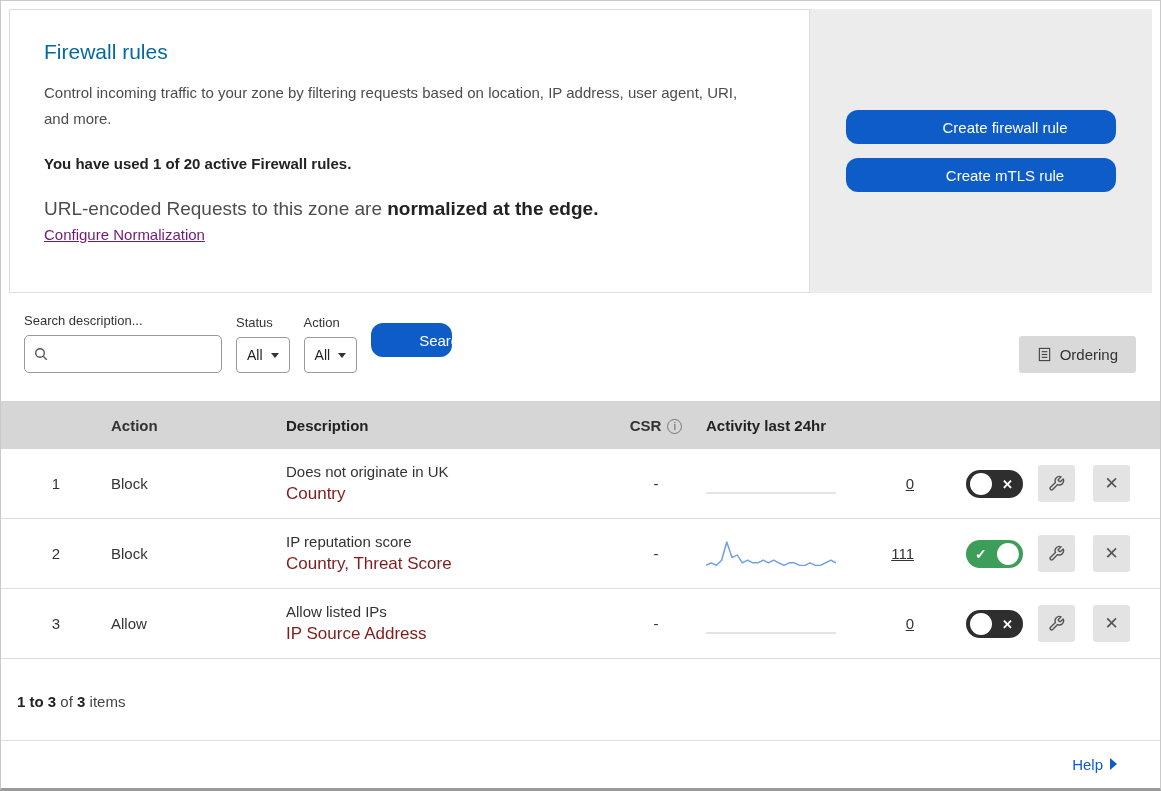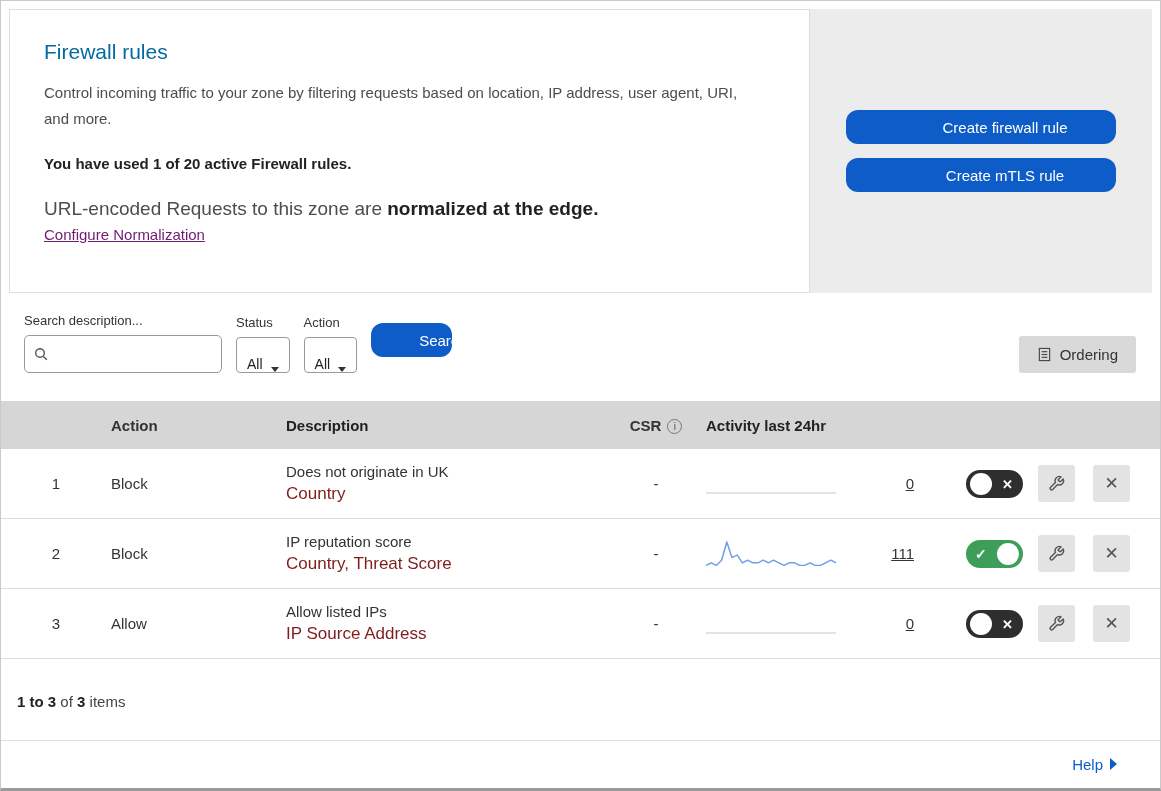--- a/index.html
+++ b/index.html
@@ -74,21 +74,21 @@
   .search-box svg { flex: 0 0 auto; }
   .search-box input {
     border: none; outline: none; flex: 1; min-width: 0;
     font-family: "Liberation Sans", sans-serif; font-size: 14px; margin-left: 6px;
   }
   .dropdown {
     height: 36px;
     background: #fff;
     border: 1px solid #9a9a9a;
     border-radius: 4px;
-    display: flex; align-items: flex-end;
+    display: flex; align-items: center;
     padding: 0 10px;
     font-size: 14px; color: #222;
     font-family: "Liberation Sans", sans-serif;
     cursor: pointer;
   }
   .caret {
     width: 0; height: 0; margin-left: 8px;
     border-left: 4px solid transparent;
     border-right: 4px solid transparent;
     border-top: 5px solid #333;

